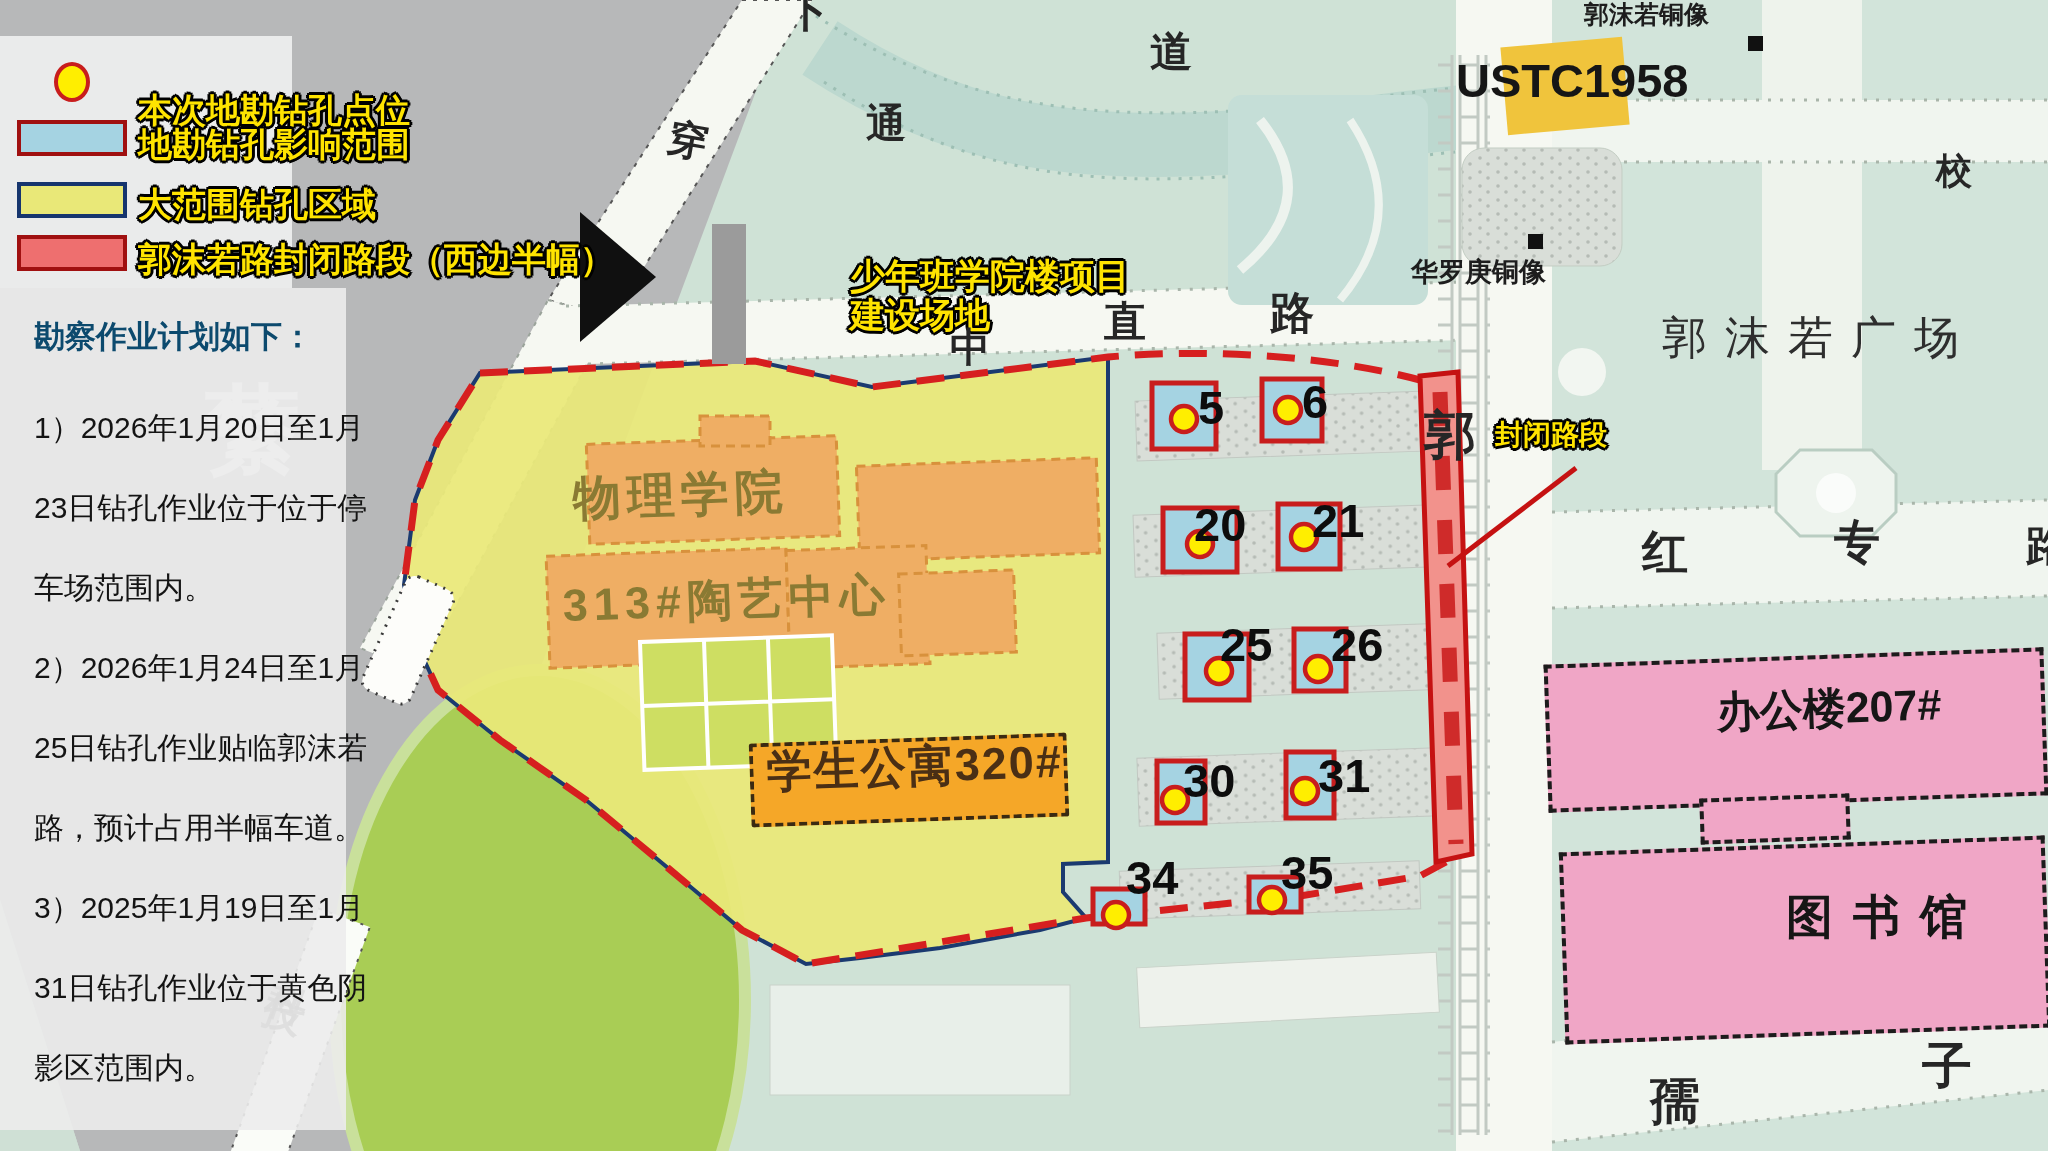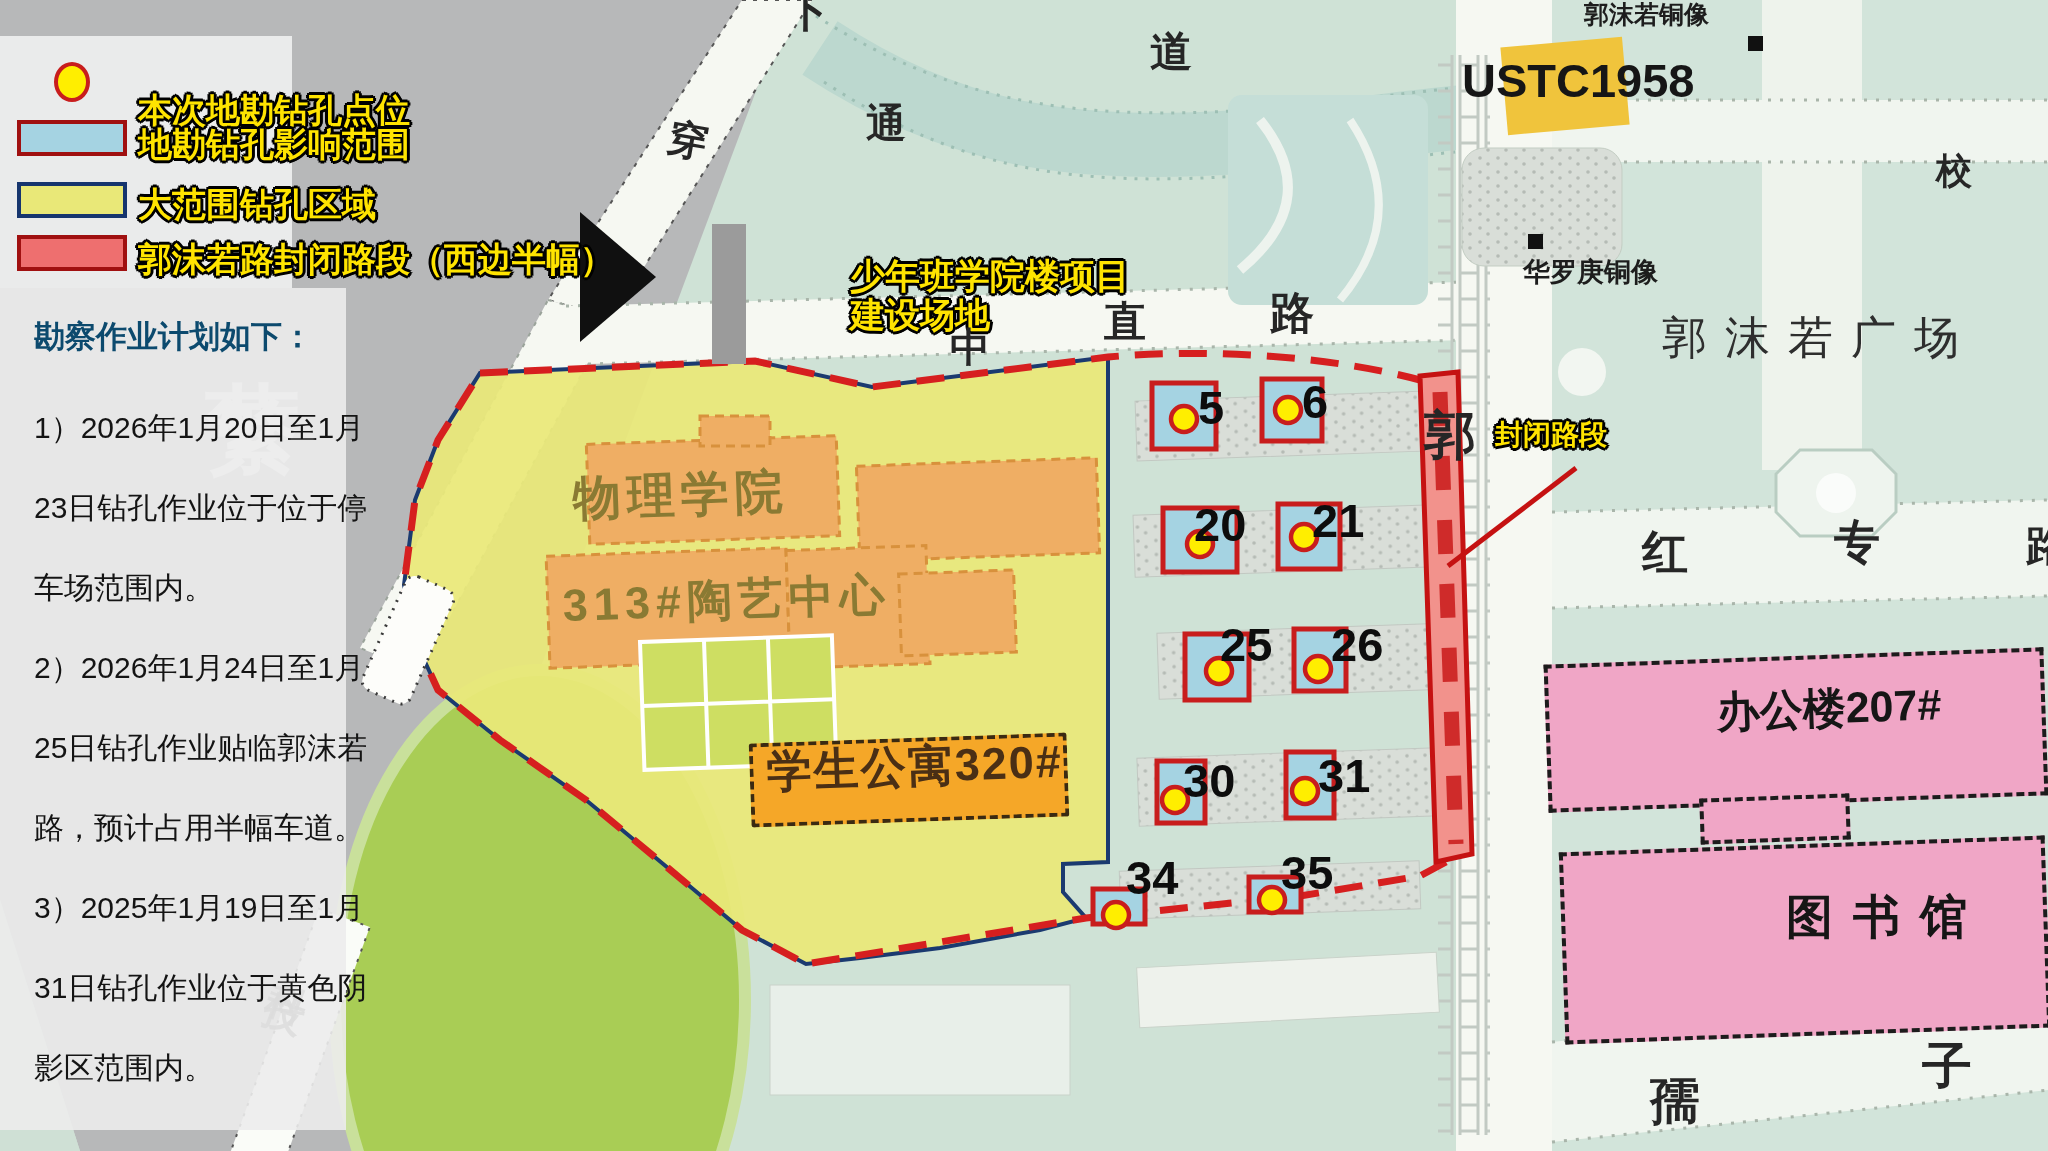--- a/index.html
+++ b/index.html
@@ -214,26 +214,26 @@
       <span class="lb mapch" style="left: 950px; top: 326px; font-size: 40px;">中</span>
       <span class="lb mapch" style="left: 1104px; top: 300px; font-size: 42px;">直</span>
       <span class="lb mapch" style="left: 1270px; top: 290px; font-size: 44px;">路</span>
       <span class="lb mapch" style="left: 1424px; top: 408px; font-size: 52px;">郭</span>
       <span class="lb mapch" style="left: 1642px; top: 528px; font-size: 46px;">红</span>
       <span class="lb mapch" style="left: 1834px; top: 518px; font-size: 46px;">专</span>
       <span class="lb mapch" style="left: 2026px; top: 524px; font-size: 42px;">路</span>
       <span class="lb mapch" style="left: 1936px; top: 152px; font-size: 36px;">校</span>
       <span class="lb mapch" style="left: 1650px; top: 1076px; font-size: 50px;">孺</span>
       <span class="lb mapch" style="left: 1922px; top: 1040px; font-size: 50px;">子</span>
-      <span class="lb sm" style="left: 1523px; top: 258px; font-size: 27px;">华罗庚铜像</span>
+      <span class="lb sm" style="left: 1411px; top: 258px; font-size: 27px;">华罗庚铜像</span>
       <span class="lb sm" style="left: 1584px; top: 1px; font-size: 25px;">郭沫若铜像</span>
       <span class="lb plaza" style="left: 1662px; top: 314px; font-size: 45px;">郭沫若广场</span>
       <span class="lb bl" style="left: 1716px; top: 690px; font-size: 43px; transform: rotate(-2deg);">办公楼207#</span>
       <span class="lb bl" style="left: 1786px; top: 892px; font-size: 47px; letter-spacing: 20px;">图书馆</span>
-      <span class="lb bl" style="left: 1456px; top: 56px; font-size: 47px; padding-left: 6px;">USTC1958</span>
+      <span class="lb bl" style="left: 1456px; top: 56px; font-size: 47px;">USTC1958</span>
       <span class="lb dorm" style="left: 766px; top: 748px; font-size: 45px; transform: rotate(-2deg);">学生公寓320#</span>
       <span class="lb wm" style="left: 205px; top: 380px; font-size: 95px;">蘩</span>
       <span class="lb keji" style="left: 286px; top: 948px; font-size: 40px; transform: rotate(20deg);">科技</span>
     </div>
 
   <div id="legend">
     <div class="lg-sw lg-circle"></div>
     <span class="lg-tx" style="top:52px;">本次地勘钻孔点位</span>
     <div class="lg-sw lg-blue"></div>
     <span class="lg-tx" style="top:86px;">地勘钻孔影响范围</span>

